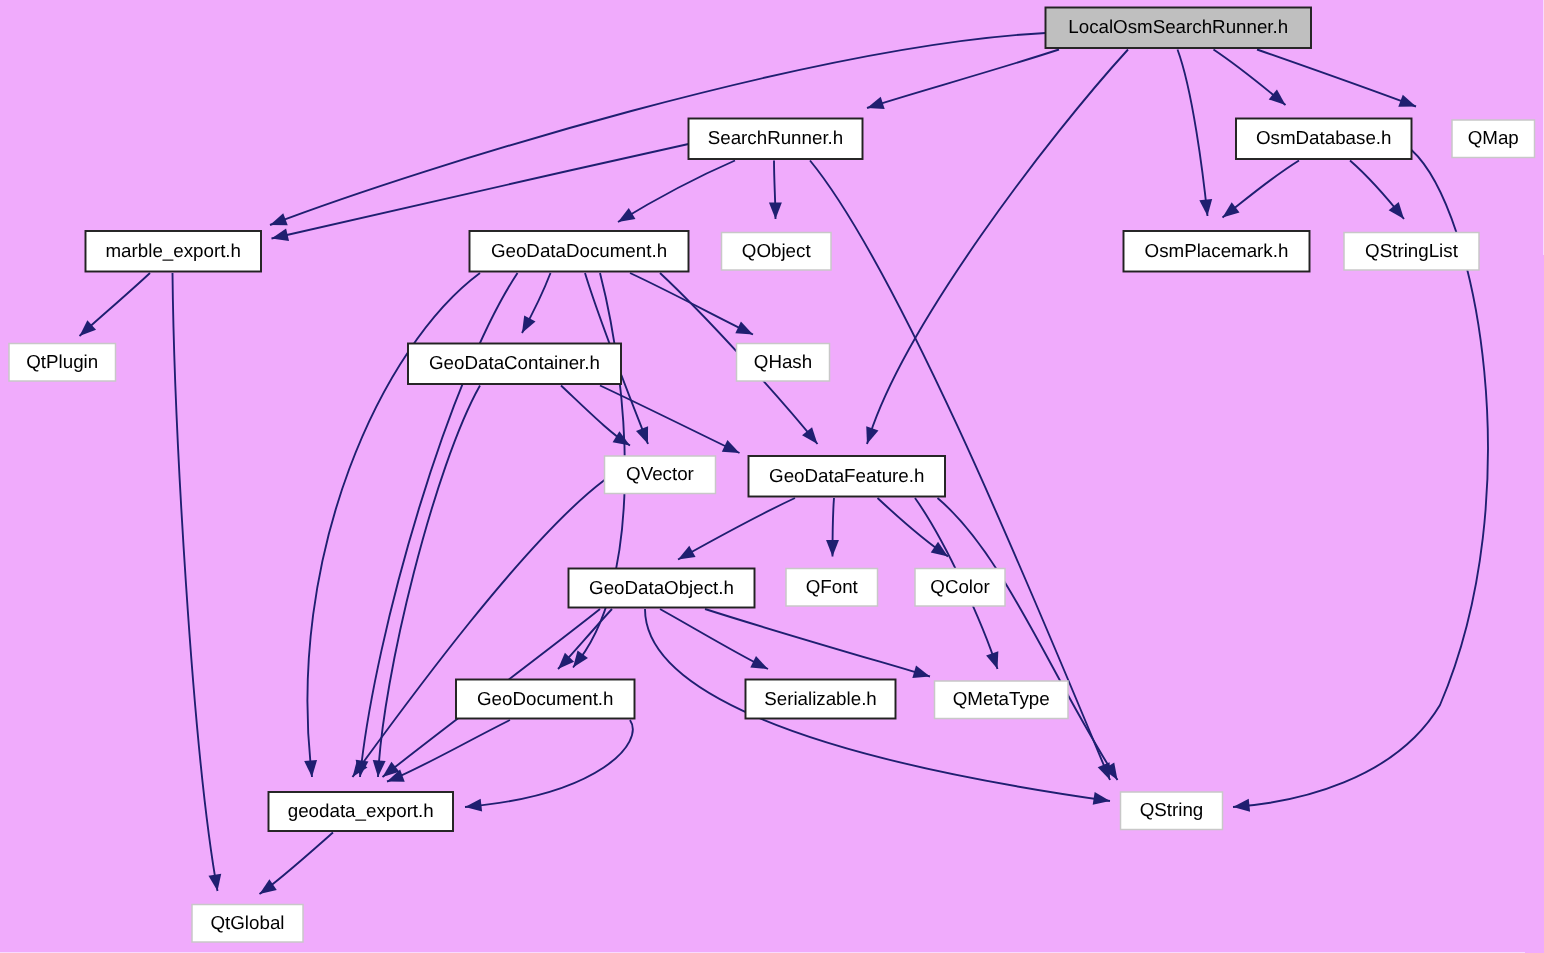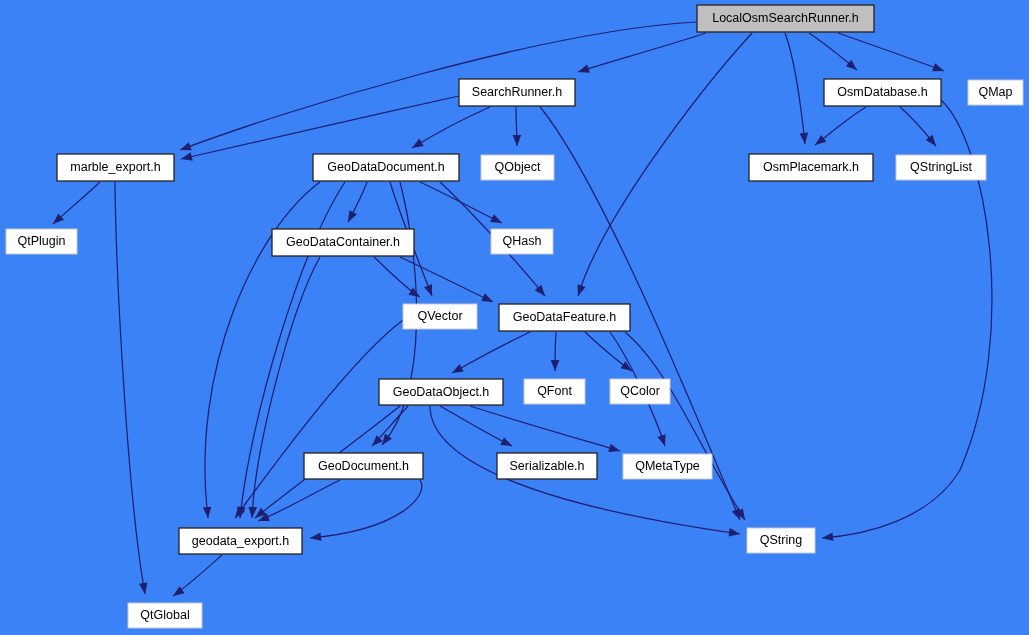--- a/index.html
+++ b/index.html
@@ -1,16 +1,16 @@
 <!DOCTYPE html>
 <html><head>
 <meta charset="utf-8">
 <style>
   html,body{margin:0;padding:0;background:#ffffff;}
-  #canvas{position:relative;width:1029px;height:635px;background:#3b82f6;
+  #canvas{position:relative;width:1029px;height:635px;background:#f0abfc;
           font-family:"Liberation Sans","DejaVu Sans",sans-serif;overflow:hidden;}
   svg{position:absolute;left:0;top:0;width:1029px;height:635px;}
   .node-rect{fill:#ffffff;stroke-width:1;}
   .node-rect.plain{stroke:#c8c8c8;}
   .node-rect.header{stroke:#222222;stroke-width:1.3;}
   .node-rect.root{fill:#bfbfbf;stroke:#222222;stroke-width:1.3;}
   .node-label{font-family:"Liberation Sans","DejaVu Sans",sans-serif;font-size:12.5px;
               fill:#000000;text-anchor:middle;dominant-baseline:middle;}
   .edge{fill:none;stroke:#1f1f70;stroke-width:1.25;}
   .arrow{fill:#1f1f70;stroke:none;}

